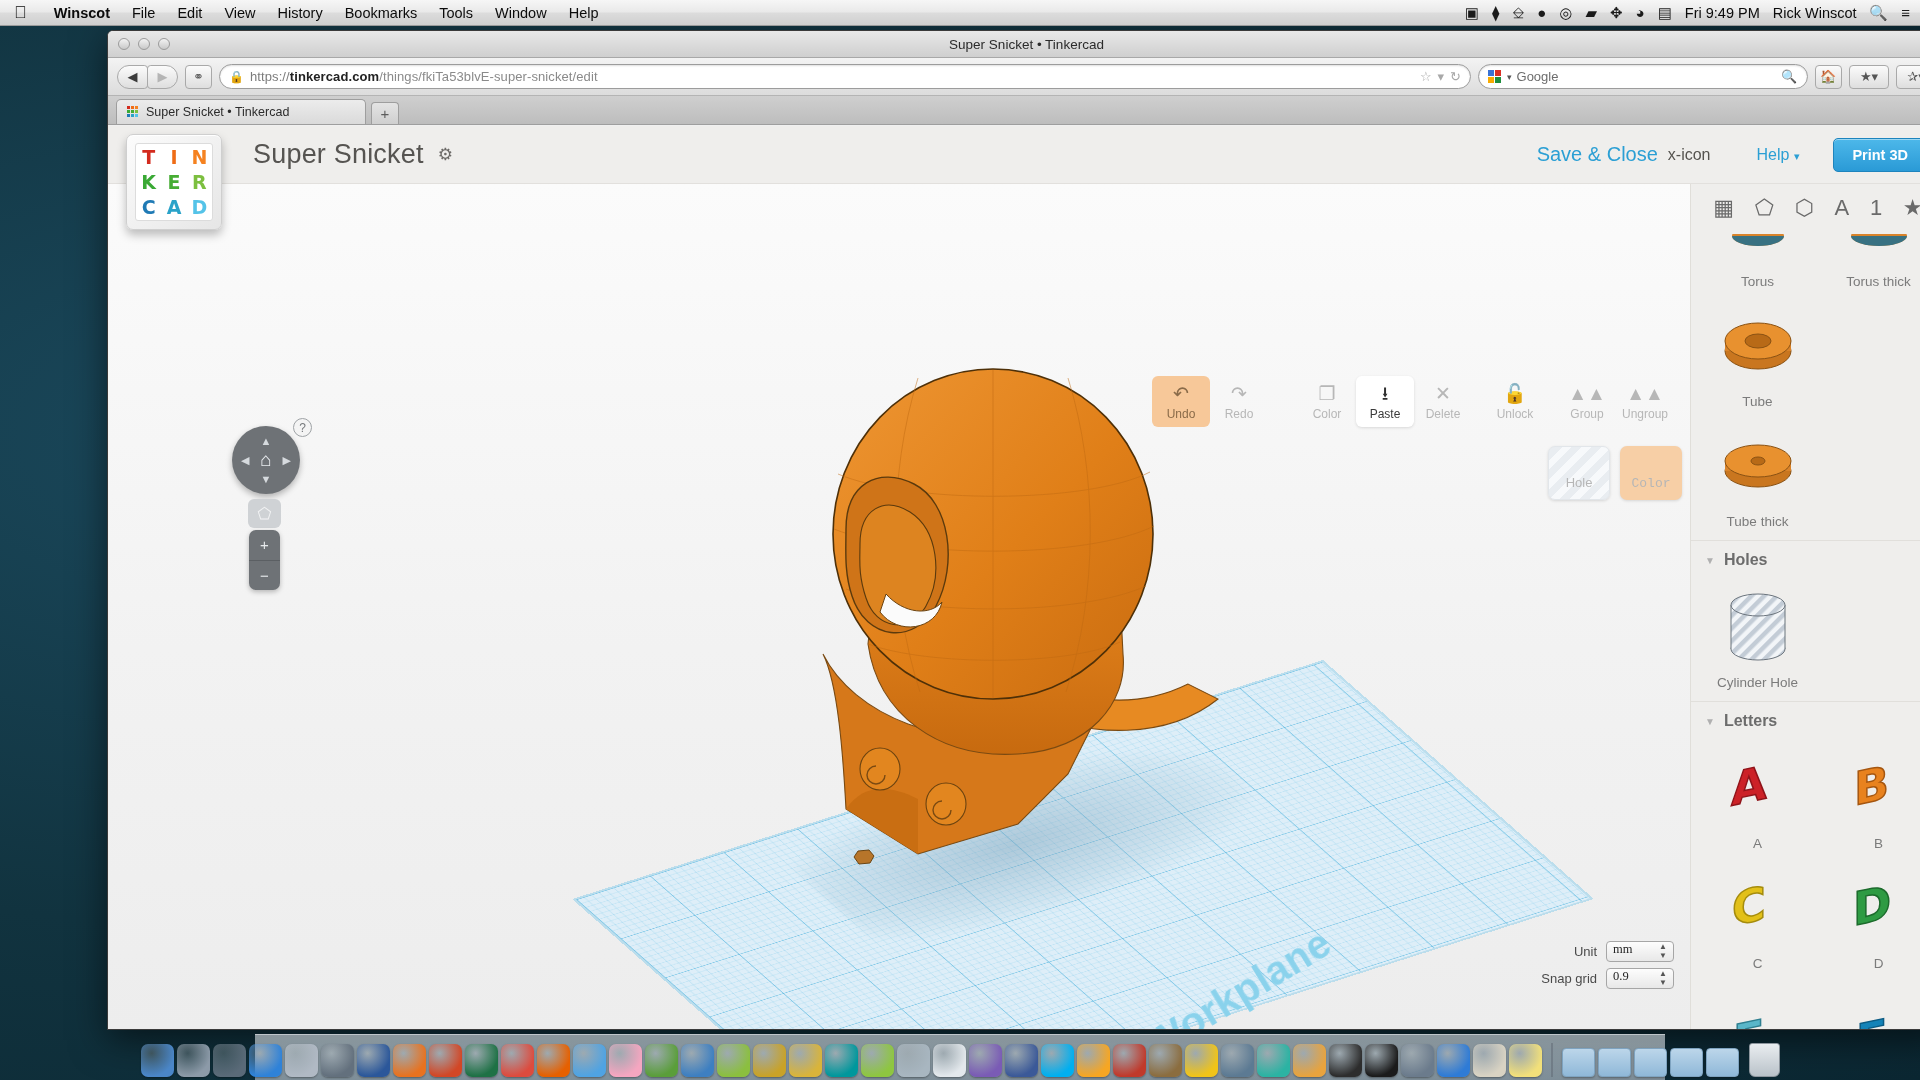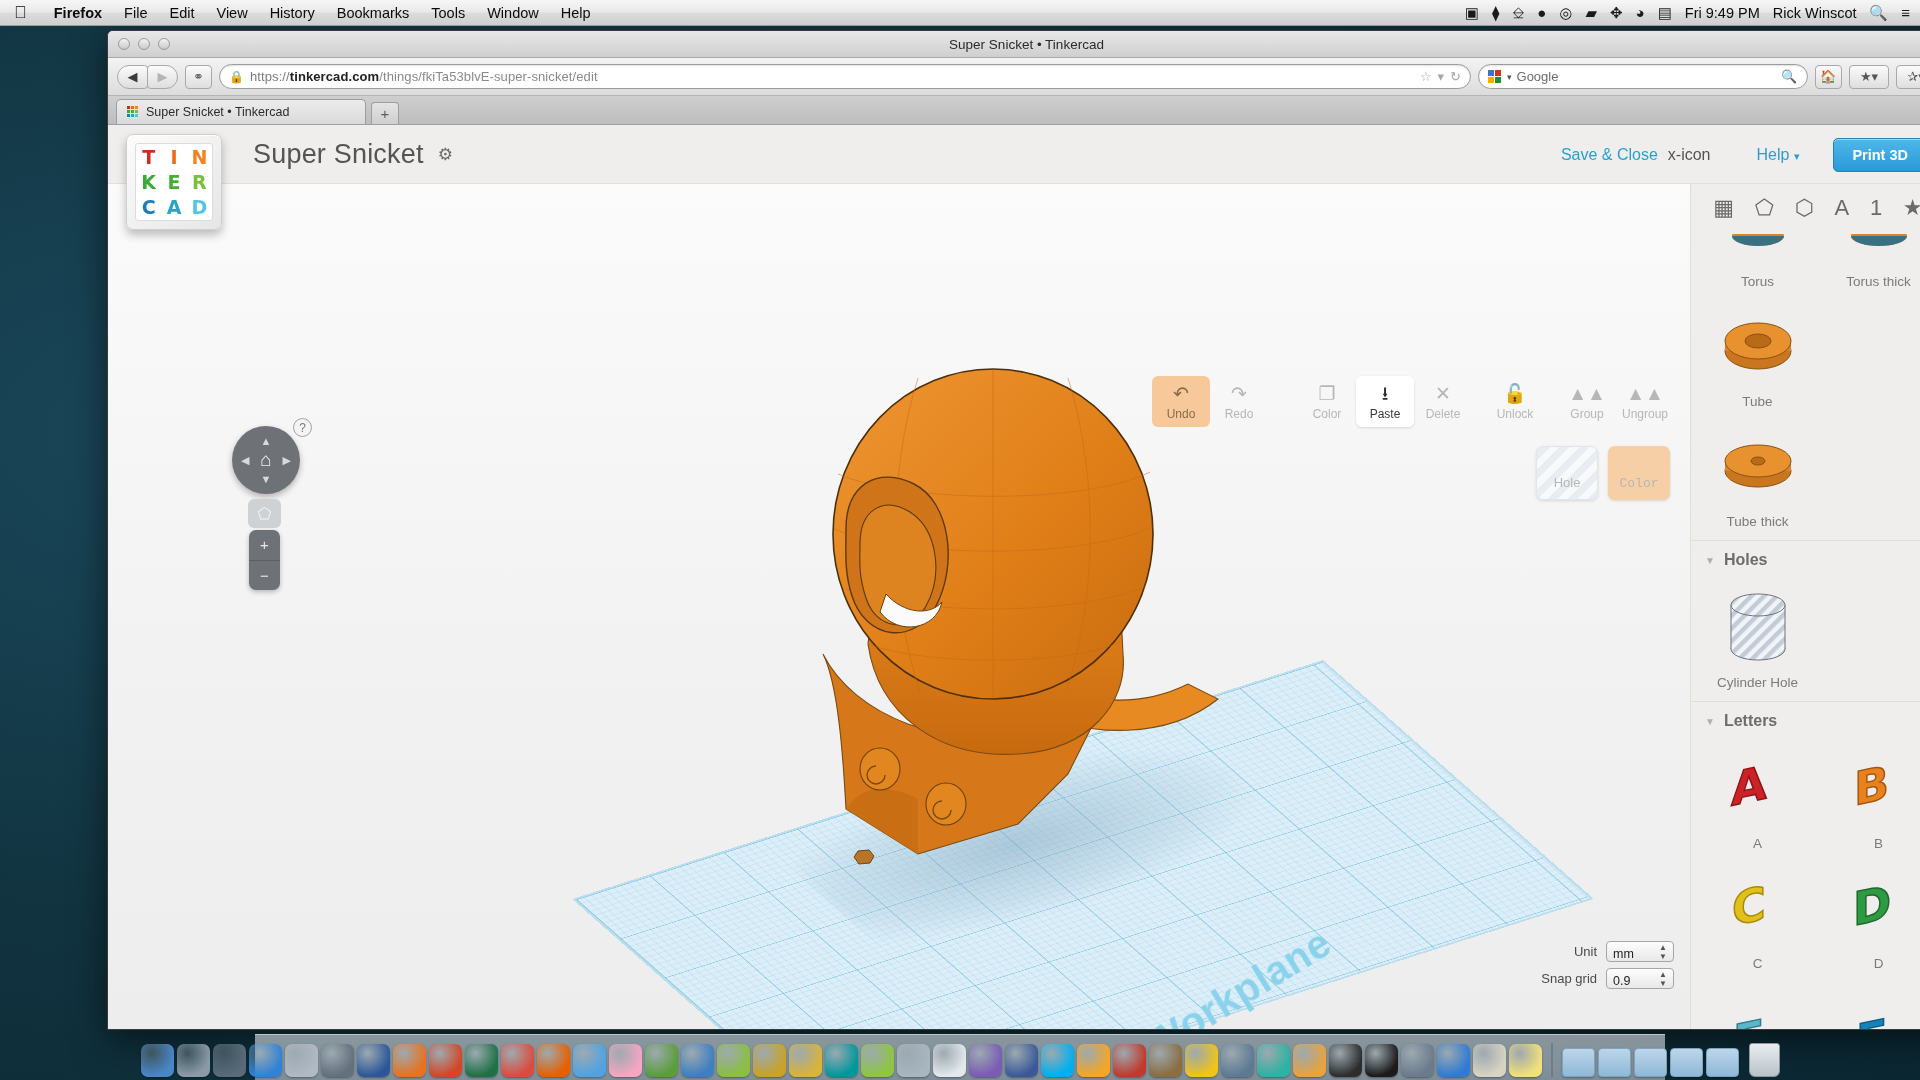--- a/index.html
+++ b/index.html
@@ -140,21 +140,21 @@
     display:grid; grid-template-columns:repeat(3,1fr); grid-template-rows:repeat(3,1fr);
     align-items:center; justify-items:center;
     font-weight:bold; font-size:19px; font-family:"DejaVu Sans", sans-serif;
   }
   #doctitle {
     margin-left:145px; font-size:27px; color:#565451; font-weight:normal;
     letter-spacing:.2px;
   }
   #gearbtn { margin-left:14px; font-size:17px; color:#6d6b68; }
   #hdr-right { margin-left:auto; display:flex; align-items:center; gap:0; padding-right:18px; }
-  .linkbtn { color:#2b9fd4; font-size:16px; padding:0 10px; }
+  .linkbtn { color:#2b9fd4; font-size:20px; padding:0 10px; }
   #closeX { color:#55534f; font-size:16px; margin-right:46px; }
   #helpbtn { color:#2b9fd4; font-size:16px; margin-right:34px; }
   #print3d {
     background:linear-gradient(to bottom,#4db8ea,#2a9ad6);
     border:1px solid #1e84bd; border-radius:5px;
     color:#fff; font-weight:bold; font-size:14.5px;
     padding:8px 18px; box-shadow:0 1px 0 rgba(255,255,255,.45) inset;
   }
 
   
@@ -187,21 +187,21 @@
   #edittools { position:absolute; right:16px; top:192px; display:flex; gap:0; align-items:flex-start;}
   .tool { width:58px; padding:8px 0 6px; border-radius:6px;
           display:flex; flex-direction:column; align-items:center; gap:4px;
           font-size:12px; color:#b7b7b7; }
   .tool .ti { font-size:19px; line-height:19px; }
   .tool.active-orange { background:#f7c899; color:#8a6b49; }
   .tool.active-orange .ti { color:#8a6b49; }
   .tool.active-white { background:#fff; color:#3a3a3a; box-shadow:0 1px 3px rgba(0,0,0,.12);}
   .tool.active-white .ti { color:#2f2f2f; }
 
-  #modebtns { position:absolute; right:20px; top:262px; display:flex; gap:10px;justify-content:flex-end; }
+  #modebtns { position:absolute; right:8px; top:262px; display:flex; gap:10px;justify-content:flex-end; }
   .modebtn { width:62px; height:54px; border-radius:7px;
              display:flex; align-items:flex-end; justify-content:center;
              padding-bottom:9px; font-size:13px; color:#b6b6b6;
              box-shadow:0 1px 3px rgba(0,0,0,.13); }
   .modebtn.hole {
     background:
       repeating-linear-gradient(-45deg,#e9edf1 0 7px,#f7f9fb 7px 14px);
     border:1px solid #e2e6ea;
   }
   .modebtn.color { background:#f7cfa6;font-family:Liberation Mono, monospace; }
@@ -235,22 +235,22 @@
   #model { position:absolute; left:660px; top:170px; width:470px; height:520px; }
   #pellet { position:absolute; left:745px; top:665px; width:22px;height:16px;}
 
   
   #unitbox { position:absolute; right:16px; bottom:34px; font-size:13px; color:#4a4a4a; }
   .unitrow { display:flex; align-items:center; justify-content:flex-end; gap:9px; margin-bottom:6px;}
   .selectish {
     width:68px; height:21px; border-radius:4px;
     background:linear-gradient(to bottom,#fdfdfd,#e8e8e8);
     border:1px solid #a6a6a6;
-    display:flex; align-items:flex-end; padding:0 6px;
-    font-size:12.5px; color:#242424; position:relative;
+    display:flex; align-items:flex-start; padding:0 6px;
+    font-size:12.5px; color:#242424; position:relative;font-family:Liberation Serif, serif;
   }
   .selectish .arrows { position:absolute; right:6px; font-size:8px; color:#555; line-height:9px; text-align:center;}
 
   
   #sidebar { position:absolute; right:0; top:58px; bottom:0; width:255px;
              background:#efeeec; border-left:1px solid #e0ded9; overflow:hidden;}
   #sbtabs { height:48px; display:flex; align-items:center; justify-content:space-around;
             padding:0 12px; color:#575757; }
   #sbtabs .sbt { font-size:22px; line-height:1; color:#6a6a6a; }
   #sblist { position:absolute; top:48px; left:0; right:0; bottom:0; overflow:hidden; }
@@ -268,21 +268,21 @@
   #sbscroll { position:absolute; right:3px; top:250px; width:7px; height:220px;
               background:#c6c6c6; border-radius:4px; }
 </style>
 </head>
 <body>
 
 <div id="desktop"></div>
 
 <div id="menubar">
   <span class="apple"></span>
-  <span class="mi bold">Firefox</span>
+  <span class="mi bold">Winscot</span>
   <span class="mi">File</span>
   <span class="mi">Edit</span>
   <span class="mi">View</span>
   <span class="mi">History</span>
   <span class="mi">Bookmarks</span>
   <span class="mi">Tools</span>
   <span class="mi">Window</span>
   <span class="mi">Help</span>
 
   <span class="right">

